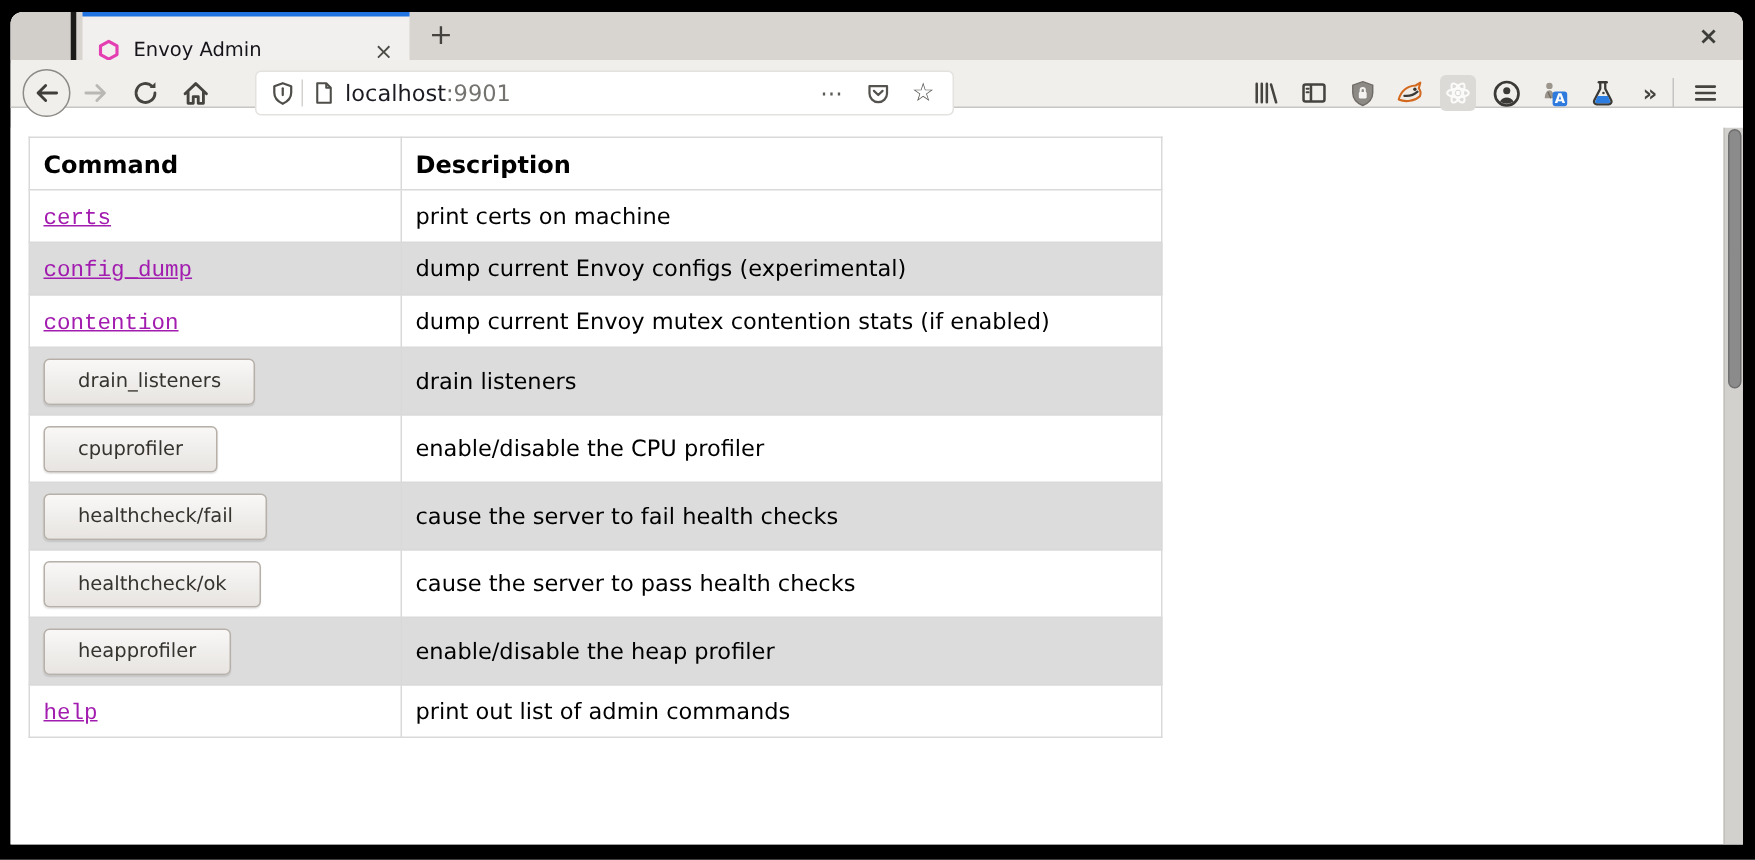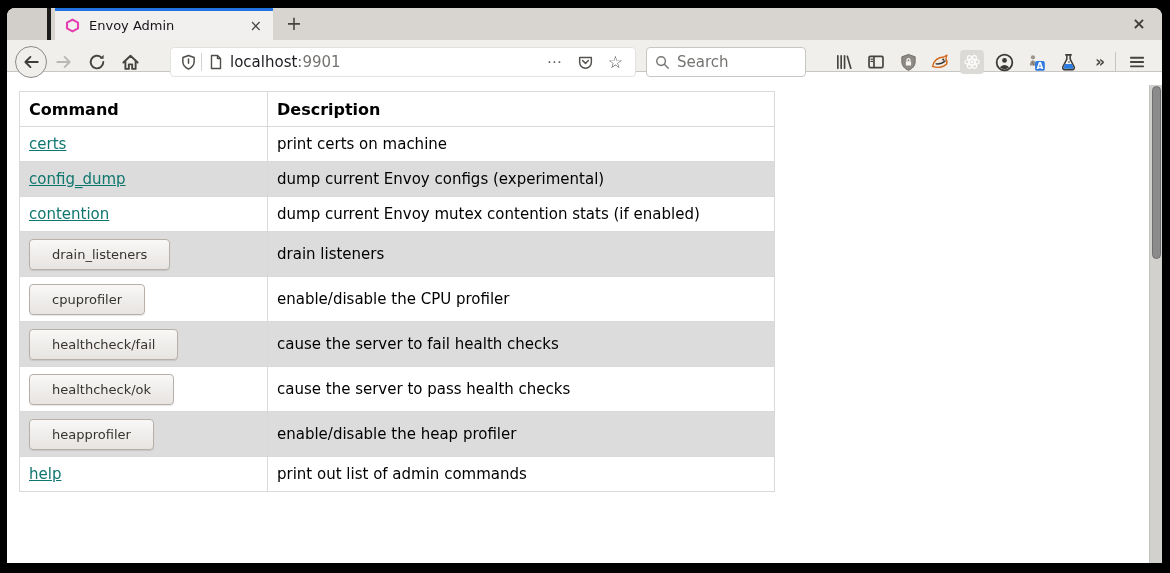--- a/index.html
+++ b/index.html
@@ -11,21 +11,21 @@
 
   
   .titlebar { position:absolute; left:0; top:0; width:100%; height:32px;
               background:#d8d4cf; border-radius:8px 8px 0 0; }
   .titlebar-spacer { position:absolute; left:0; top:0; width:44px; height:32px;
               background:#d2cec9; border-right:4px solid #1b1b19; border-radius:8px 0 0 0; }
   .spacer-shadow { position:absolute; left:0; top:32px; width:48px; height:2px; background:#2e2e2c; }
   .tab { position:absolute; left:48px; top:0; width:218px; height:32px;
          background:#f2f0ee; border-radius:3px 3px 0 0; }
   .tab-stripe { position:absolute; left:0; top:0; width:100%; height:3px; background:#2173e2; }
-  .tab-inner { position:absolute; left:0; top:3px; width:100%; height:29px;
+  .tab-inner { position:absolute; left:0; top:11px; width:100%; height:29px;
                display:flex; align-items:center; padding:8px 8px; }
   .tab-favicon { width:15px; height:15px; margin:0 9px 0 2px; flex:0 0 auto; }
   .tab-title { font-size:13px; color:#15141a; flex:1 1 auto; white-space:nowrap; overflow:hidden; }
   .tab-close { font-size:15px; color:#4a4a47; padding:0 3px; cursor:default; }
   .newtab-btn { position:absolute; left:274px; top:3px; width:26px; height:26px;
                 font-size:19px; color:#44433f; text-align:center; line-height:25px; }
   .win-close { position:absolute; right:10px; top:3px; width:26px; height:26px;
                font-size:16px; font-weight:bold; color:#3d3d3a; text-align:center; line-height:26px; }
 
   
@@ -61,21 +61,21 @@
              background:#fff; overflow:hidden; }
   table.cmd { border-collapse:collapse; table-layout:fixed;
               position:absolute; left:12px; top:6px; width:755px;
               font-size:15px; color:#000; }
   table.cmd col.c1 { width:248px; } table.cmd col.c2 { width:507px; }
   table.cmd th, table.cmd td { border:1px solid #d9d9d9; text-align:left;
               padding:0 15px 0 9px; height:35px; vertical-align:middle; }
   table.cmd th { font-size:16px; font-weight:bold; }
   table.cmd tbody tr:nth-child(even) { background:#dcdcdc; }
   table.cmd tr.row-button td { height:45px; }
-  table.cmd a { color:#0f766e; text-decoration:underline; }
+  table.cmd a { color:#a21caf; text-decoration:underline;font-family:Liberation Mono, monospace; }
   button.cmd-btn { font-family:"DejaVu Sans","Liberation Sans",sans-serif;
               font-size:13px; color:#36342f; padding:7px 22px;
               border:1px solid #b6b0a9; border-radius:4px;
               background:linear-gradient(#f9f8f7,#e7e4e1);
               box-shadow:0 1px 1px rgba(0,0,0,.10); }
 
   
   .scrollbar { position:absolute; right:0; top:0; bottom:0; width:13px;
                background:#d3d1ce; border-left:1px solid #c2c0bc; }
   .scroll-thumb { position:absolute; left:2px; top:1px; width:9px; height:173px;
@@ -150,27 +150,20 @@
       <div class="url-right">
         <span class="dots">⋯</span>
         <svg width="17" height="17" viewBox="0 0 16 16">
           <path d="M2.5 3.2 h11 v4.6 a5.5 5.5 0 0 1 -11 0 z" fill="none" stroke="#55534f" stroke-width="1.4" stroke-linejoin="round"></path>
           <path d="M5.3 6.2 L8 8.8 L10.7 6.2" fill="none" stroke="#55534f" stroke-width="1.4" stroke-linecap="round" stroke-linejoin="round"></path>
         </svg>
         <span class="star">☆</span>
       </div>
     </div>
 
-    <div class="searchbar">
-      <svg width="15" height="15" viewBox="0 0 16 16">
-        <circle cx="6.5" cy="6.5" r="4.6" fill="none" stroke="#7a7874" stroke-width="1.6"></circle>
-        <path d="M10.2 10.2 L14.2 14.2" stroke="#7a7874" stroke-width="1.6" stroke-linecap="round"></path>
-      </svg>
-      <input type="text" placeholder="Search" style="">
-    </div>
 
     <div class="icon-btn" style="left:825px">
       <svg width="18" height="18" viewBox="0 0 16 16">
         <path d="M2.5 2.5 v11 M5.5 2.5 v11 M8.5 2.5 v11 M11 3 l3 10.5" fill="none" stroke="#45443f" stroke-width="1.5" stroke-linecap="round"></path>
       </svg>
     </div>
 
     <div class="icon-btn" style="left:857px">
       <svg width="18" height="18" viewBox="0 0 16 16">
         <rect x="1.8" y="3" width="12.4" height="10" rx="1.2" fill="none" stroke="#45443f" stroke-width="1.5"></rect>

